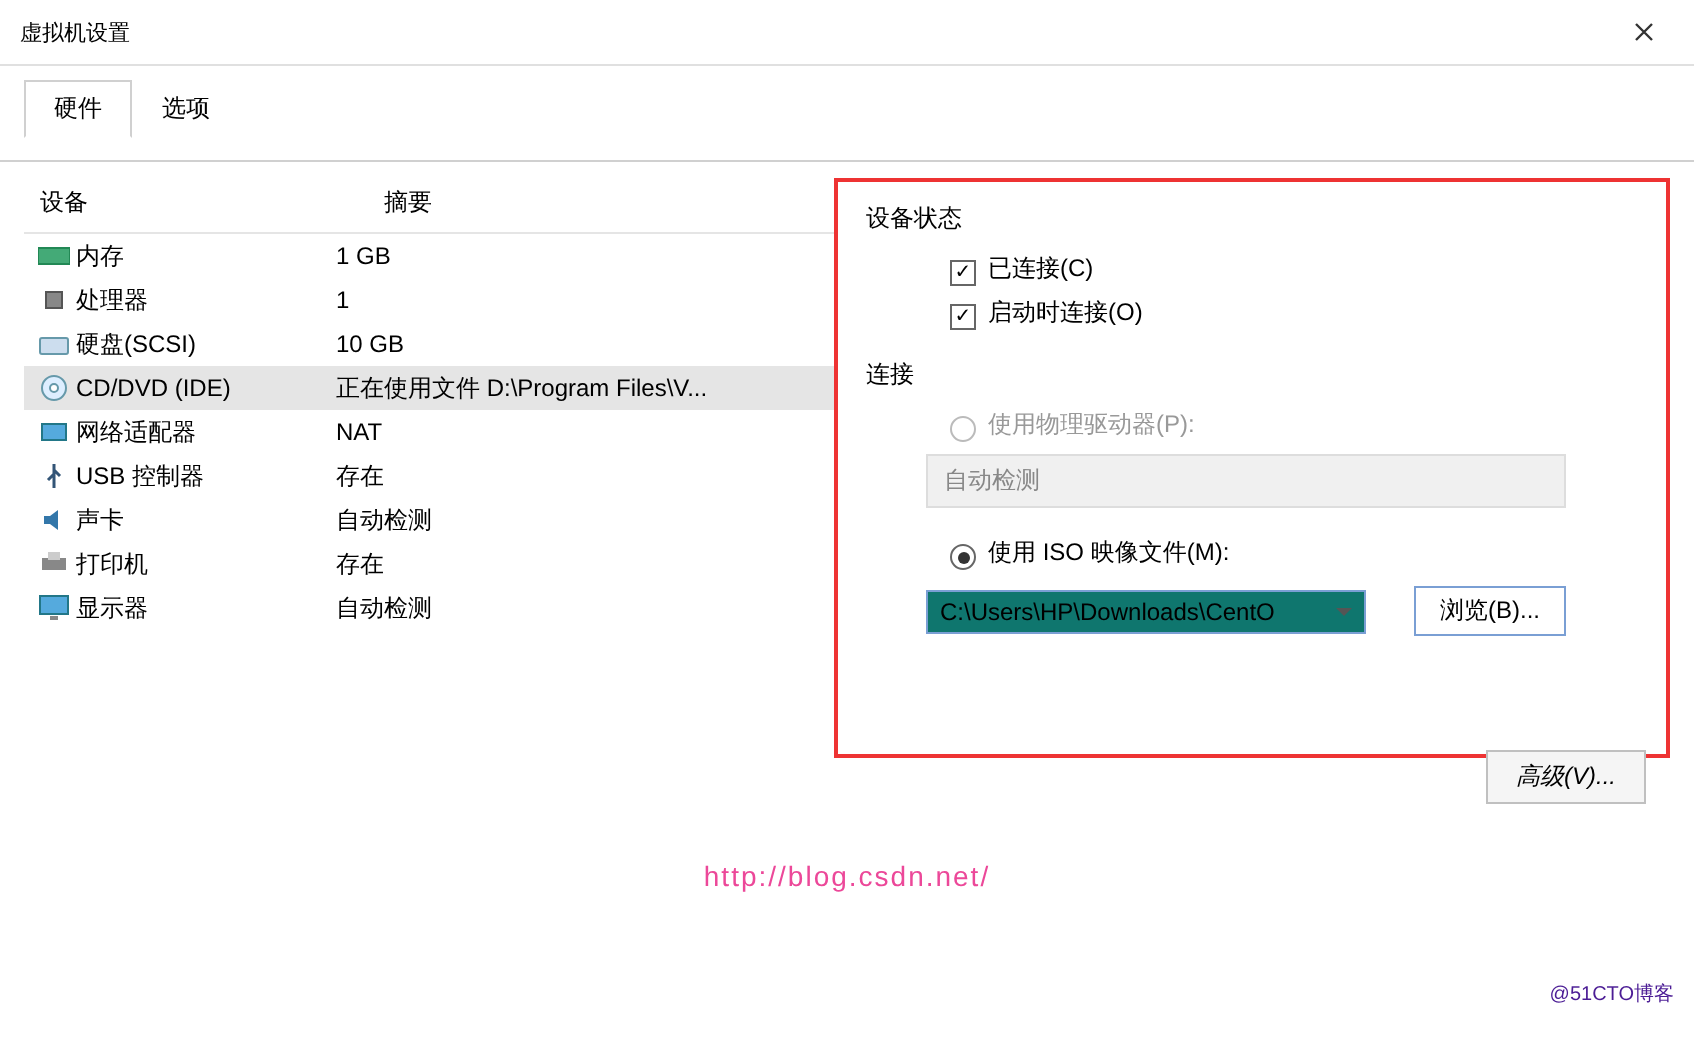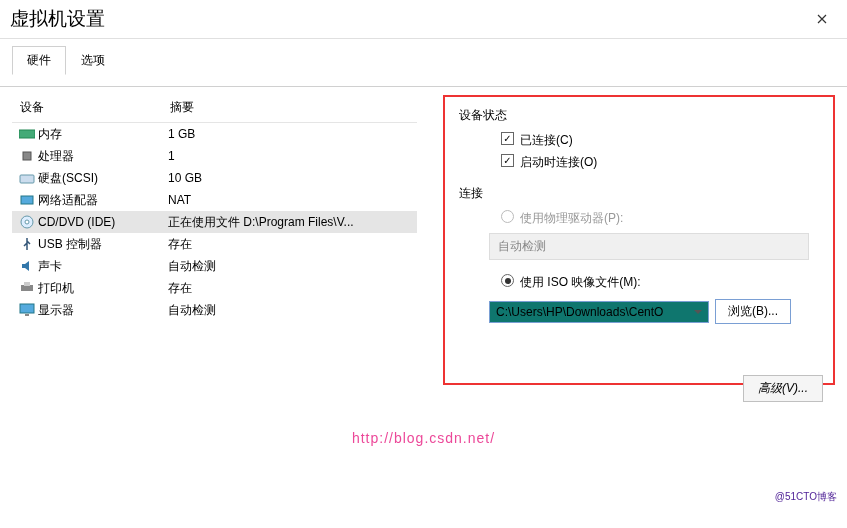--- a/index.html
+++ b/index.html
@@ -1,49 +1,49 @@
 <!DOCTYPE html>
 <html><head>
   <meta charset="utf-8">
   <style>
     * { box-sizing: border-box; margin: 0; padding: 0; font-family: "Microsoft YaHei", "Segoe UI", sans-serif; font-size: 12px; }
     body { background: #fff; width: 847px; height: 528px; position: relative; }
     .titlebar { display: flex; align-items: center; justify-content: space-between; padding: 6px 10px; border-bottom: 1px solid #e0e0e0; }
-    .titlebar .title { font-size: 19px; }
+    .titlebar .title { font-size: 11px; }
     .close { width: 30px; height: 20px; display: flex; align-items: center; justify-content: center; cursor: pointer; }
     .close svg { width: 10px; height: 10px; }
     .tabs { display: flex; padding: 6px 12px 12px 12px; border-bottom: 1px solid #d0d0d0; gap: 0; }
     .tab { padding: 5px 14px; border: 1px solid transparent; cursor: pointer; position: relative; top: 1px; }
     .tab.active { border: 1px solid #d0d0d0; border-bottom: 1px solid #fff; background: #fff; }
-    .content { display: flex; padding: 8px 12px; gap: 26px; }
+    .content { display: flex; padding: 8px 12px; gap: 0; }
     .left-panel { width: 405px; }
     .table { width: 100%; }
     .thead { display: flex; border-bottom: 1px solid #e5e5e5; padding: 4px 0 6px 8px; }
     .th-dev { width: 150px; font-weight: normal; }
-    .th-sum { flex: 1; font-weight: normal; }
+    .th-sum { flex: 1; font-weight: normal; margin-left: 22px; }
     .row { display: flex; align-items: center; padding: 2px 0 2px 6px; height: 22px; }
     .row.selected { background: #e5e5e5; }
     .row .icon { width: 18px; height: 16px; display: flex; align-items: center; justify-content: center; margin-right: 2px; }
     .row .device { width: 130px; }
     .row .summary { flex: 1; white-space: nowrap; overflow: hidden; text-overflow: ellipsis; }
     .right-panel { flex: 1; border: 2px solid #e33; padding: 10px 14px; position: relative; height: 290px; }
     .group { margin-bottom: 14px; }
     .group-title { margin-bottom: 8px; }
-    .checkbox-row, .radio-row { display: flex; align-items: flex-start; gap: 6px; margin: 5px 0 5px 14px; padding-left: 28px; }
+    .checkbox-row, .radio-row { display: flex; align-items: flex-end; gap: 6px; margin: 5px 0 5px 14px; padding-left: 28px; }
     .checkbox, .radio { width: 13px; height: 13px; border: 1px solid #666; display: inline-flex; align-items: center; justify-content: center; cursor: pointer; }
     .radio { border-radius: 50%; }
     .radio.checked::after { content: ""; width: 6px; height: 6px; background: #333; border-radius: 50%; }
     .checkbox.checked::after { content: "✓"; font-size: 10px; line-height: 1; }
     .radio.disabled, .checkbox.disabled { border-color: #bbb; }
     .disabled-label { color: #999; }
     .select-disabled { margin: 6px 0 0 30px; background: #f0f0f0; border: 1px solid #ddd; padding: 4px 8px; width: 320px; color: #888; position: relative; }
     .iso-row { display: flex; align-items: center; gap: 6px; margin: 8px 0 0 30px; }
     .iso-input { border: 1px solid #7a9fd4; padding: 3px 18px 3px 6px; width: 220px; background: #0f766e; white-space: nowrap; overflow: hidden; position: relative; }
     .iso-input::after { content: ""; position: absolute; right: 6px; top: 50%; margin-top: -2px; border: 4px solid transparent; border-top-color: #555; }
-    .btn { border: 1px solid #7a9fd4; background: #fff; padding: 3px 12px; cursor: pointer; }
+    .btn { border: 1px solid #7a9fd4; background: #fff; padding: 3px 12px; cursor: pointer; margin-left: 18px; }
     .advanced { position: absolute; right: 24px; top: 375px; }
     .btn-adv { border: 1px solid #c0c0c0; background: #f5f5f5; padding: 4px 14px; cursor: pointer; font-style: italic; }
     .watermark { position: absolute; left: 50%; top: 430px; transform: translateX(-50%); color: #ec4899; font-size: 14px; letter-spacing: 1px; pointer-events: none; }
     .footer { position: absolute; right: 10px; bottom: 24px; color: #4c1d95; font-size: 10px; }
   </style>
 </head>
 <body>
 
 <div class="titlebar">
   <span class="title">虚拟机设置</span>
@@ -86,38 +86,38 @@
       </div>
       <div class="row">
         <span class="icon">
             <svg width="16" height="12">
               <rect x="1" y="3" width="14" height="8" rx="1" fill="#cde" stroke="#69a"></rect>
             </svg>
           </span>
         <span class="device">硬盘(SCSI)</span>
         <span class="summary">10 GB</span>
       </div>
-      <div class="row">
-        <span class="icon">
-            <svg width="16" height="12">
-              <rect x="2" y="2" width="12" height="8" fill="#5ad" stroke="#278"></rect>
-            </svg>
-          </span>
-        <span class="device">网络适配器</span>
-        <span class="summary">NAT</span>
-      </div>
       <div class="row selected">
         <span class="icon">
             <svg width="14" height="14">
               <circle cx="7" cy="7" r="6" fill="#def" stroke="#69a"></circle>
               <circle cx="7" cy="7" r="2" fill="#fff" stroke="#69a"></circle>
             </svg>
           </span>
         <span class="device">CD/DVD (IDE)</span>
         <span class="summary">正在使用文件 D:\Program Files\V...</span>
+      </div>
+      <div class="row">
+        <span class="icon">
+            <svg width="16" height="12">
+              <rect x="2" y="2" width="12" height="8" fill="#5ad" stroke="#278"></rect>
+            </svg>
+          </span>
+        <span class="device">网络适配器</span>
+        <span class="summary">NAT</span>
       </div>
       <div class="row">
         <span class="icon">
             <svg width="14" height="14">
               <path d="M7 1 v12 M7 4 l3 3 M7 6 l-3 3" stroke="#357" stroke-width="1.5" fill="none"></path>
             </svg>
           </span>
         <span class="device">USB 控制器</span>
         <span class="summary">存在</span>
       </div>

